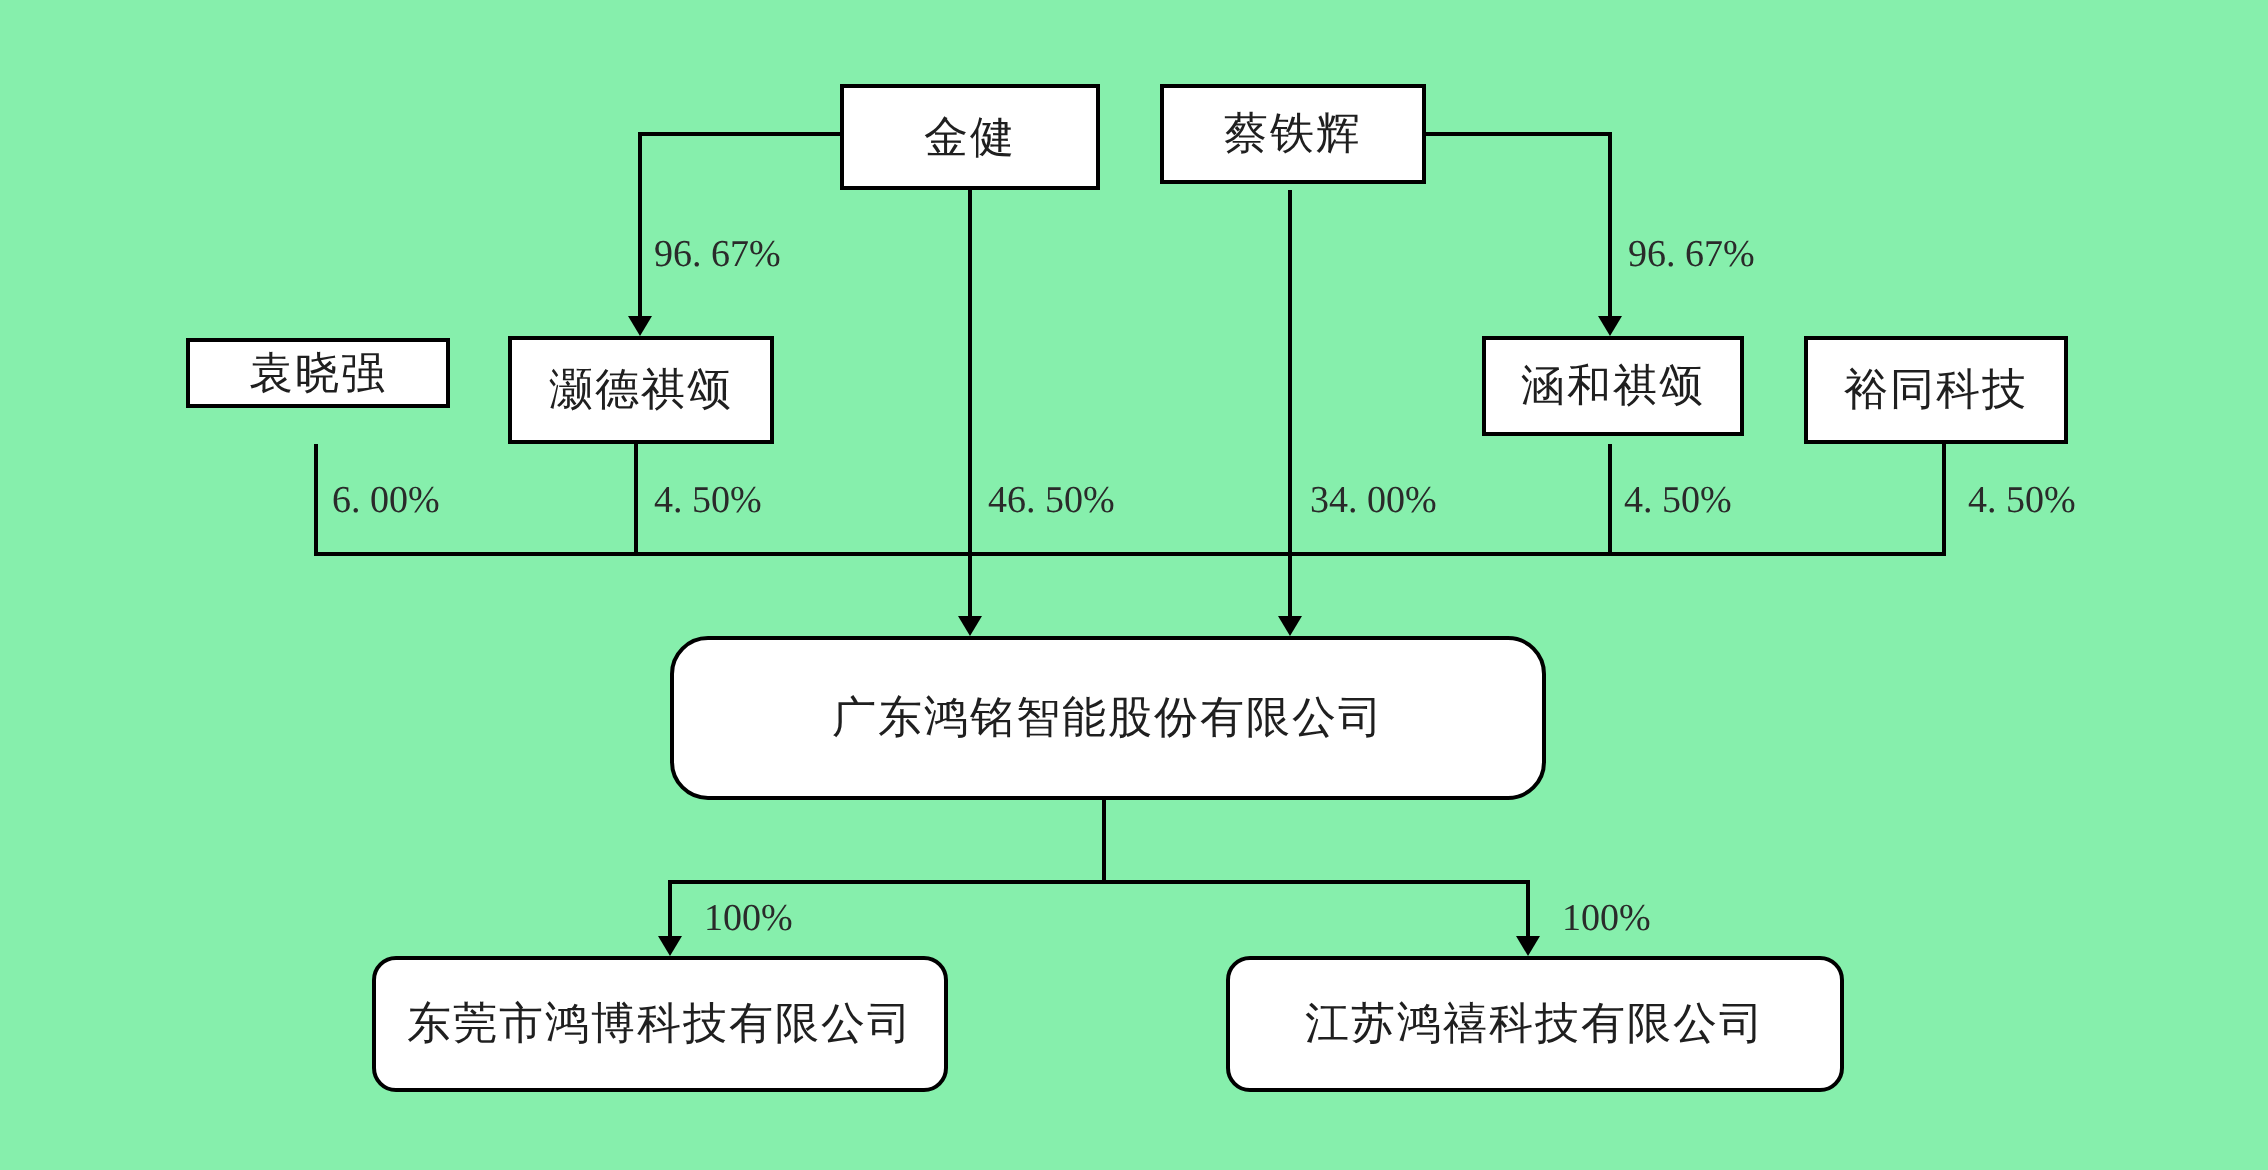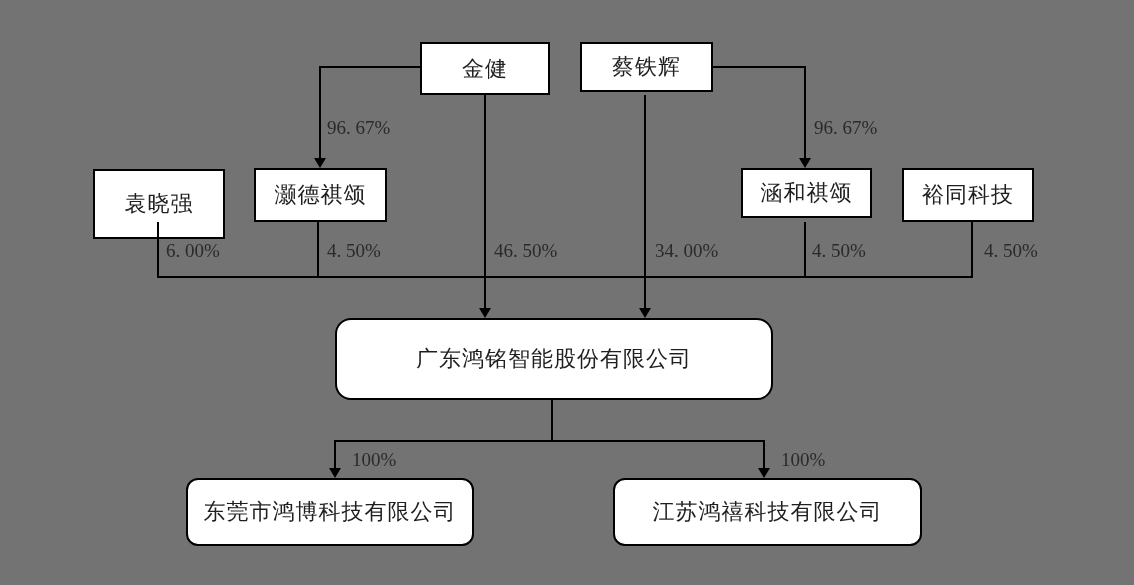--- a/index.html
+++ b/index.html
@@ -4,21 +4,21 @@
 <style>
   html, body {
     margin: 0;
     padding: 0;
     background: #ffffff;
   }
   #stage {
     position: relative;
     width: 1134px;
     height: 585px;
-    background: #737373;
+    background: #86efac;
     font-family: "Liberation Serif", "DejaVu Serif", serif;
     color: #1c1c1c;
     overflow: hidden;
   }
   .box {
     position: absolute;
     box-sizing: border-box;
     border: 2px solid #000000;
     background: #ffffff;
     display: flex;
@@ -51,29 +51,29 @@
 </style>
 </head>
 <body>
 
 <div id="stage">
 
   <div class="box" style="left:420px; top:42px; width:130px; height:53px;">金健</div>
 
   <div class="box" style="left:580px; top:42px; width:133px; height:50px;">蔡铁辉</div>
 
-  <div class="box" style="left:93px; top:169px; width:132px; height:70px;">袁晓强</div>
+  <div class="box" style="left:93px; top:169px; width:132px; height:35px;">袁晓强</div>
 
   <div class="box" style="left:254px; top:168px; width:133px; height:54px;">灏德祺颂</div>
 
   <div class="box" style="left:741px; top:168px; width:131px; height:50px;">涵和祺颂</div>
 
   <div class="box" style="left:902px; top:168px; width:132px; height:54px;">裕同科技</div>
 
-  <div class="box rounded-lg" style="left:335px; top:318px; width:438px; height:82px;">广东鸿铭智能股份有限公司</div>
+  <div class="box rounded-lg" style="left:335px; top:318px; width:438px; height:82px;border-radius:19px;">广东鸿铭智能股份有限公司</div>
 
   <div class="box rounded-sm" style="left:186px; top:478px; width:288px; height:68px;">东莞市鸿博科技有限公司</div>
 
   <div class="box rounded-sm" style="left:613px; top:478px; width:309px; height:68px;">江苏鸿禧科技有限公司</div>
 
   <div class="line" style="left:319px; top:66px; width:101px; height:2px;"></div>
   <div class="line" style="left:319px; top:66px; width:2px; height:94px;"></div>
   <div class="arrow-down" style="left:314px; top:158px;"></div>
 
   <div class="line" style="left:713px; top:66px; width:93px; height:2px;"></div>

